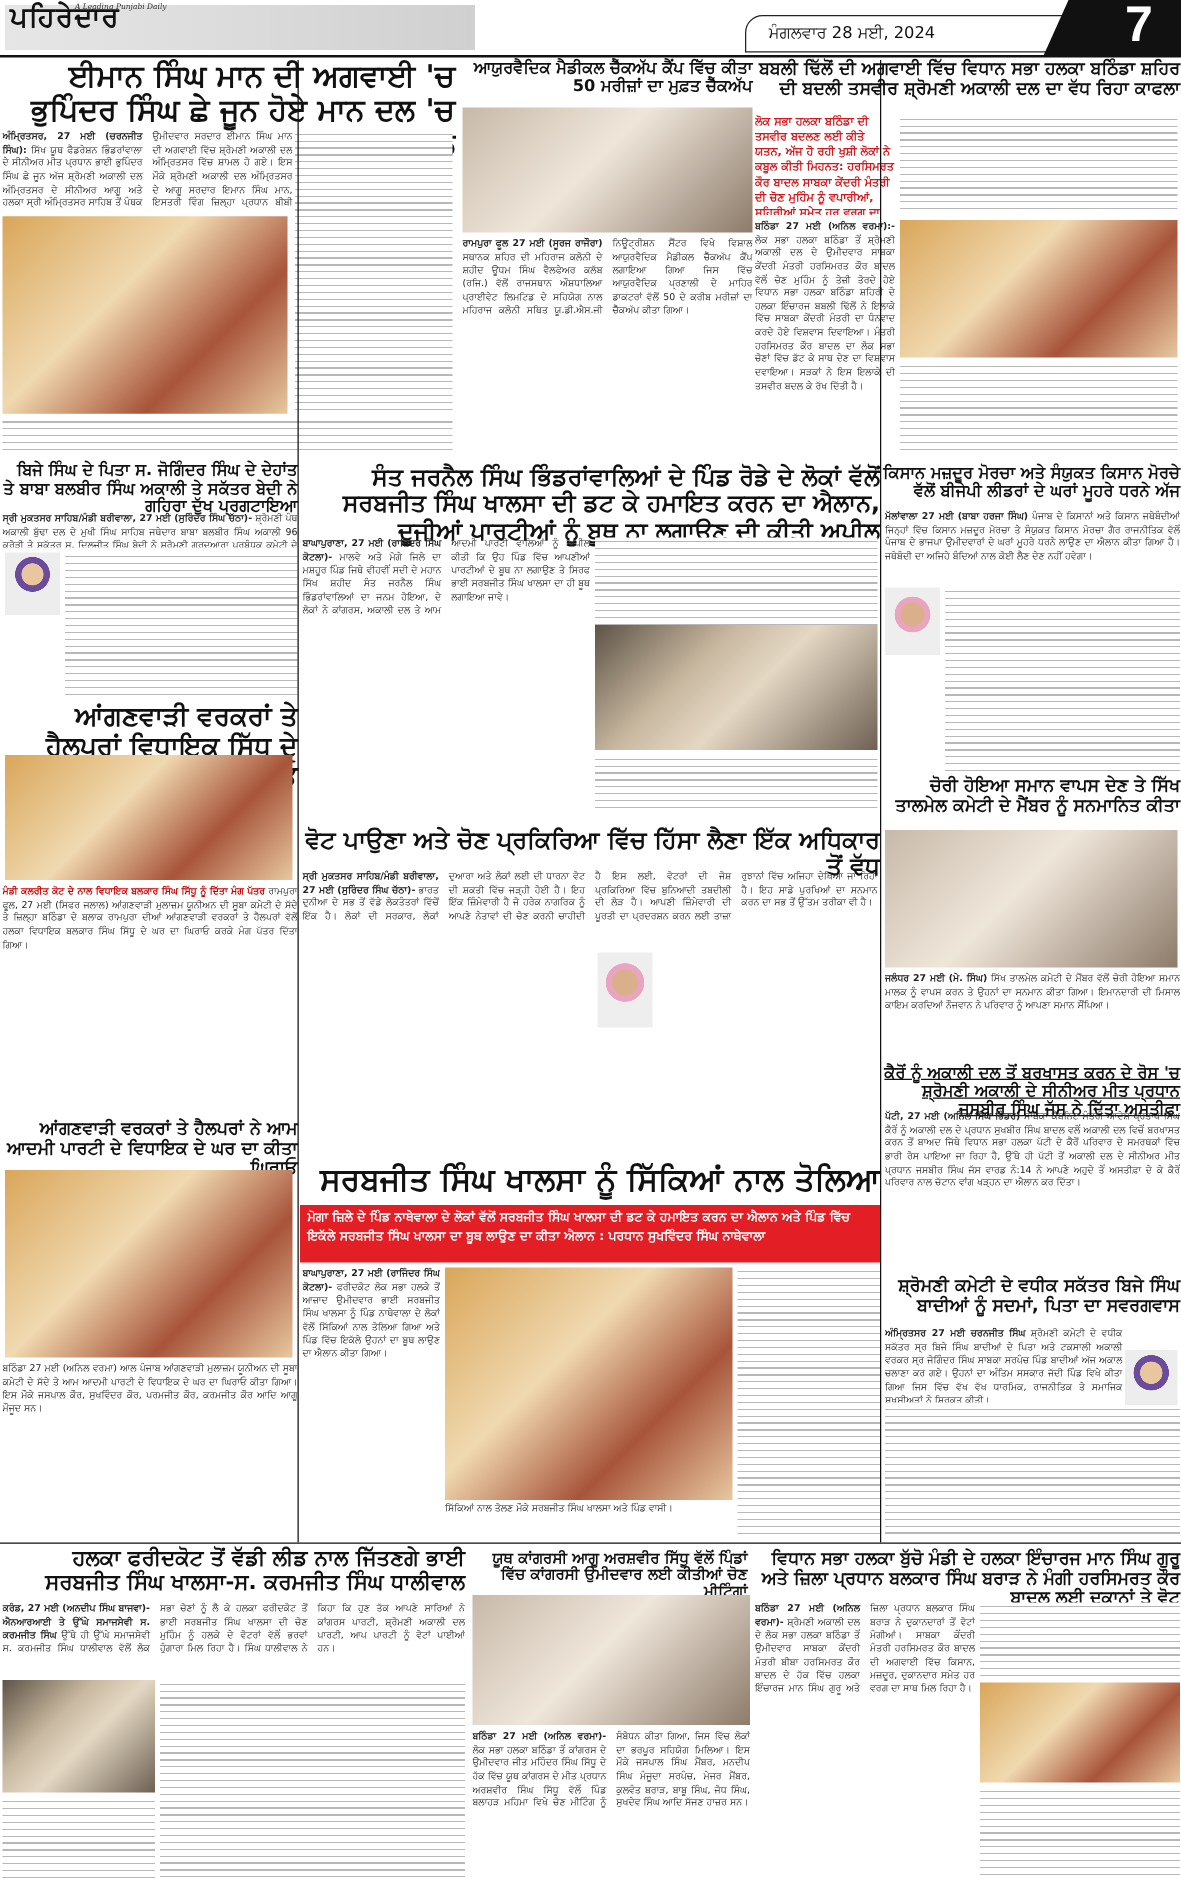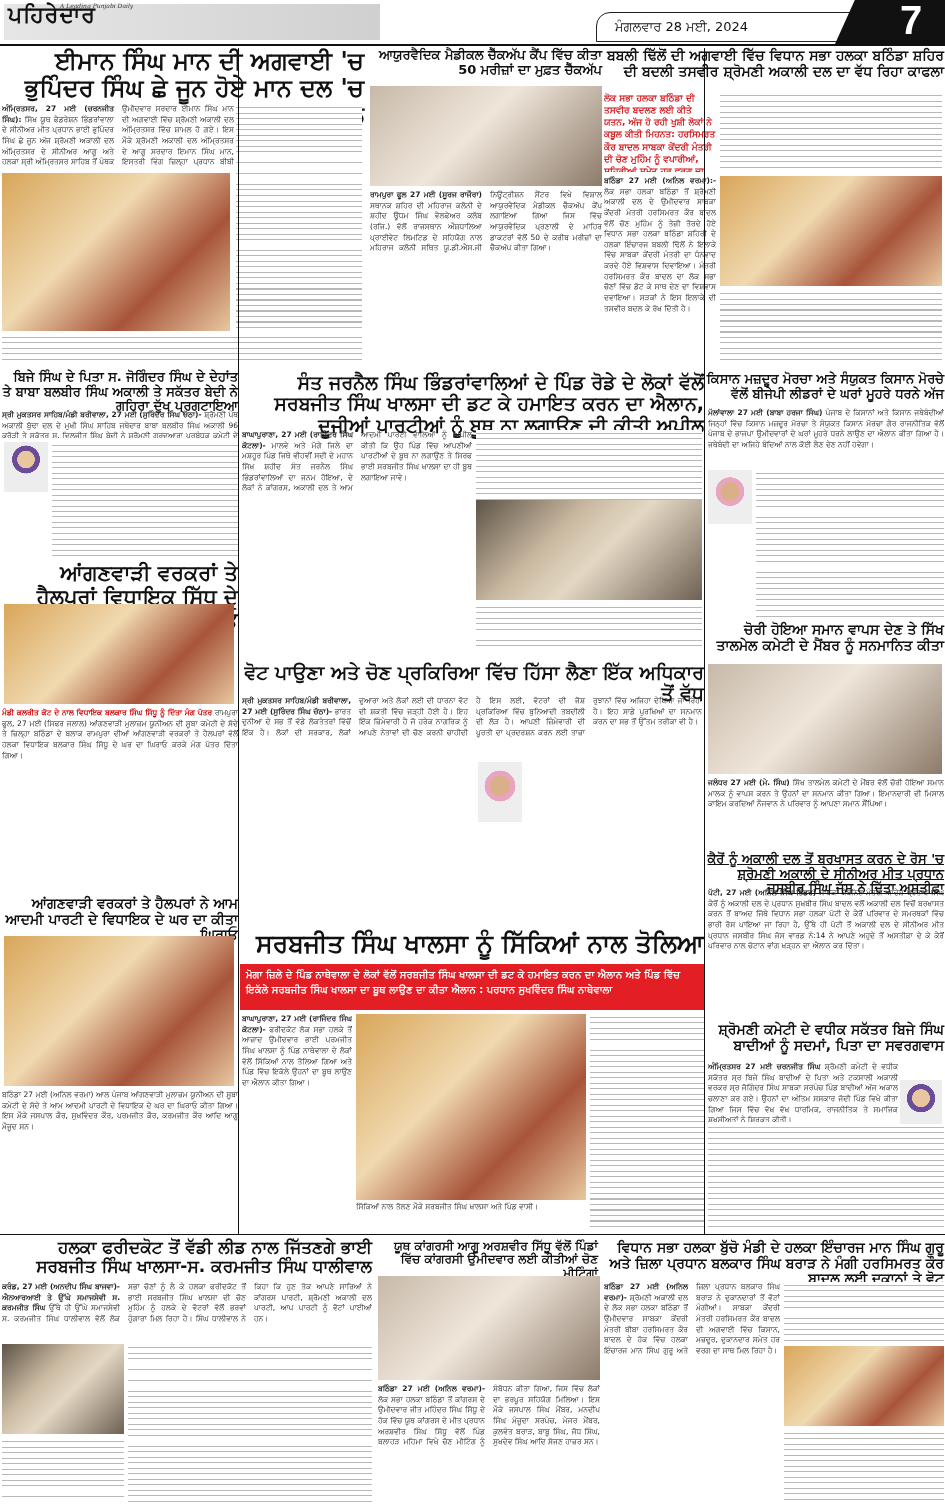--- a/index.html
+++ b/index.html
@@ -117,21 +117,21 @@
 <div class="abs hl mid center" style="left:2px;top:896px;width:236px;font-size:14px;">ਆਂਗਣਵਾੜੀ ਵਰਕਰਾਂ ਤੇ ਹੈਲਪਰਾਂ ਨੇ ਆਮ ਆਦਮੀ ਪਾਰਟੀ ਦੇ ਵਿਧਾਇਕ ਦੇ ਘਰ ਦਾ ਕੀਤਾ ਘਿਰਾਓ</div>
 <div class="abs photo c" style="left:4px;top:936px;width:230px;height:150px;"></div>
 <div class="abs body-text" style="left:2px;top:1090px;width:236px;height:140px;overflow:hidden;">
   <span>ਬਠਿੰਡਾ 27 ਮਈ (ਅਨਿਲ ਵਰਮਾ) ਆਲ ਪੰਜਾਬ ਆਂਗਣਵਾੜੀ ਮੁਲਾਜ਼ਮ ਯੂਨੀਅਨ ਦੀ ਸੂਬਾ ਕਮੇਟੀ ਦੇ ਸੱਦੇ ਤੇ ਆਮ ਆਦਮੀ ਪਾਰਟੀ ਦੇ ਵਿਧਾਇਕ ਦੇ ਘਰ ਦਾ ਘਿਰਾਓ ਕੀਤਾ ਗਿਆ। ਇਸ ਮੌਕੇ ਜਸਪਾਲ ਕੌਰ, ਸੁਖਵਿੰਦਰ ਕੌਰ, ਪਰਮਜੀਤ ਕੌਰ, ਕਰਮਜੀਤ ਕੌਰ ਆਦਿ ਆਗੂ ਮੌਜੂਦ ਸਨ।</span>
 </div>
 
 <div class="abs hl big center" style="left:240px;top:930px;width:464px;font-size:25px;">ਸਰਬਜੀਤ ਸਿੰਘ ਖਾਲਸਾ ਨੂੰ ਸਿੱਕਿਆਂ ਨਾਲ ਤੋਲਿਆ</div>
 <div class="abs red-band" style="left:240px;top:964px;width:464px;height:46px;font-size:10px;">ਮੋਗਾ ਜ਼ਿਲੇ ਦੇ ਪਿੰਡ ਨਾਥੇਵਾਲਾ ਦੇ ਲੋਕਾਂ ਵੱਲੋਂ ਸਰਬਜੀਤ ਸਿੰਘ ਖਾਲਸਾ ਦੀ ਡਟ ਕੇ ਹਮਾਇਤ ਕਰਨ ਦਾ ਐਲਾਨ ਅਤੇ ਪਿੰਡ ਵਿੱਚ ਇਕੱਲੇ ਸਰਬਜੀਤ ਸਿੰਘ ਖਾਲਸਾ ਦਾ ਬੂਥ ਲਾਉਣ ਦਾ ਕੀਤਾ ਐਲਾਨ : ਪਰਧਾਨ ਸੁਖਵਿੰਦਰ ਸਿੰਘ ਨਾਥੇਵਾਲਾ</div>
 <div class="abs body-text" style="left:242px;top:1014px;width:110px;height:216px;overflow:hidden;">
   <b>ਬਾਘਾਪੁਰਾਣਾ, 27 ਮਈ (ਰਾਜਿੰਦਰ ਸਿੰਘ ਕੋਟਲਾ)-</b>
-  <span>ਫਰੀਦਕੋਟ ਲੋਕ ਸਭਾ ਹਲਕੇ ਤੋਂ ਆਜ਼ਾਦ ਉਮੀਦਵਾਰ ਭਾਈ ਪਰਮਜੀਤ ਸਿੰਘ ਖਾਲਸਾ ਨੂੰ ਪਿੰਡ ਨਾਥੇਵਾਲਾ ਦੇ ਲੋਕਾਂ ਵੱਲੋਂ ਸਿੱਕਿਆਂ ਨਾਲ ਤੋਲਿਆ ਗਿਆ ਅਤੇ ਪਿੰਡ ਵਿੱਚ ਇਕੱਲੇ ਉਹਨਾਂ ਦਾ ਬੂਥ ਲਾਉਣ ਦਾ ਐਲਾਨ ਕੀਤਾ ਗਿਆ।</span>
+  <span>ਫਰੀਦਕੋਟ ਲੋਕ ਸਭਾ ਹਲਕੇ ਤੋਂ ਆਜ਼ਾਦ ਉਮੀਦਵਾਰ ਭਾਈ ਸਰਬਜੀਤ ਸਿੰਘ ਖਾਲਸਾ ਨੂੰ ਪਿੰਡ ਨਾਥੇਵਾਲਾ ਦੇ ਲੋਕਾਂ ਵੱਲੋਂ ਸਿੱਕਿਆਂ ਨਾਲ ਤੋਲਿਆ ਗਿਆ ਅਤੇ ਪਿੰਡ ਵਿੱਚ ਇਕੱਲੇ ਉਹਨਾਂ ਦਾ ਬੂਥ ਲਾਉਣ ਦਾ ਐਲਾਨ ਕੀਤਾ ਗਿਆ।</span>
 </div>
 <div class="abs photo c" style="left:356px;top:1014px;width:230px;height:186px;"></div>
 <div class="abs body-text" style="left:356px;top:1202px;width:230px;height:28px;overflow:hidden;">ਸਿੱਕਿਆਂ ਨਾਲ ਤੋਲਣ ਮੌਕੇ ਸਰਬਜੀਤ ਸਿੰਘ ਖਾਲਸਾ ਅਤੇ ਪਿੰਡ ਵਾਸੀ।</div>
 <div class="abs lines" style="left:590px;top:1014px;width:114px;height:216px;"></div>
 
 <div class="abs hl sm center" style="left:706px;top:852px;width:238px;font-size:13px;text-decoration:underline;">ਕੈਰੋਂ ਨੂੰ ਅਕਾਲੀ ਦਲ ਤੋਂ ਬਰਖਾਸਤ ਕਰਨ ਦੇ ਰੋਸ 'ਚ ਸ਼੍ਰੋਮਣੀ ਅਕਾਲੀ ਦੇ ਸੀਨੀਅਰ ਮੀਤ ਪ੍ਰਧਾਨ ਜਸਬੀਰ ਸਿੰਘ ਜੱਸ ਨੇ ਦਿੱਤਾ ਅਸਤੀਫ਼ਾ</div>
 <div class="abs body-text" style="left:708px;top:888px;width:236px;height:130px;overflow:hidden;">
   <b>ਪੱਟੀ, 27 ਮਈ (ਅਨਿਲ ਸਿੰਘ ਭਿੰਡਰ)</b>
   <span>ਸਾਬਕਾ ਕੈਬਨਿਟ ਮੰਤਰੀ ਆਦੇਸ਼ ਪ੍ਰਤਾਪ ਸਿੰਘ ਕੈਰੋਂ ਨੂੰ ਅਕਾਲੀ ਦਲ ਦੇ ਪ੍ਰਧਾਨ ਸੁਖਬੀਰ ਸਿੰਘ ਬਾਦਲ ਵਲੋਂ ਅਕਾਲੀ ਦਲ ਵਿਚੋਂ ਬਰਖਾਸਤ ਕਰਨ ਤੋਂ ਬਾਅਦ ਜਿੱਥੇ ਵਿਧਾਨ ਸਭਾ ਹਲਕਾ ਪੱਟੀ ਦੇ ਕੈਰੋਂ ਪਰਿਵਾਰ ਦੇ ਸਮਰਥਕਾਂ ਵਿੱਚ ਭਾਰੀ ਰੋਸ ਪਾਇਆ ਜਾ ਰਿਹਾ ਹੈ, ਉੱਥੇ ਹੀ ਪੱਟੀ ਤੋਂ ਅਕਾਲੀ ਦਲ ਦੇ ਸੀਨੀਅਰ ਮੀਤ ਪ੍ਰਧਾਨ ਜਸਬੀਰ ਸਿੰਘ ਜੱਸ ਵਾਰਡ ਨੰ:14 ਨੇ ਆਪਣੇ ਅਹੁਦੇ ਤੋਂ ਅਸਤੀਫ਼ਾ ਦੇ ਕੇ ਕੈਰੋਂ ਪਰਿਵਾਰ ਨਾਲ ਚੱਟਾਨ ਵਾਂਗ ਖੜ੍ਹਨ ਦਾ ਐਲਾਨ ਕਰ ਦਿੱਤਾ।</span>
 </div>

